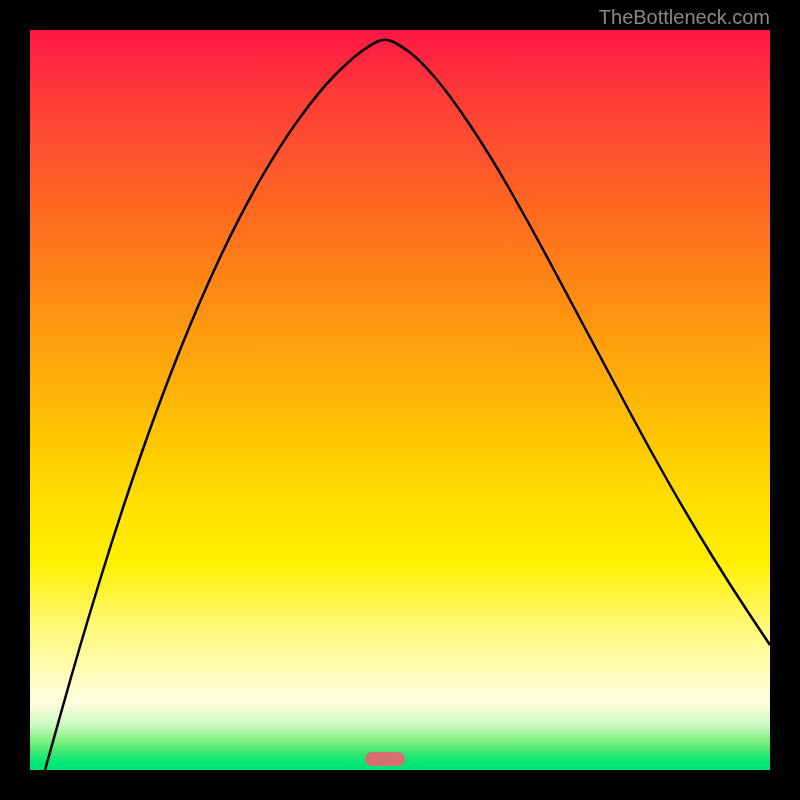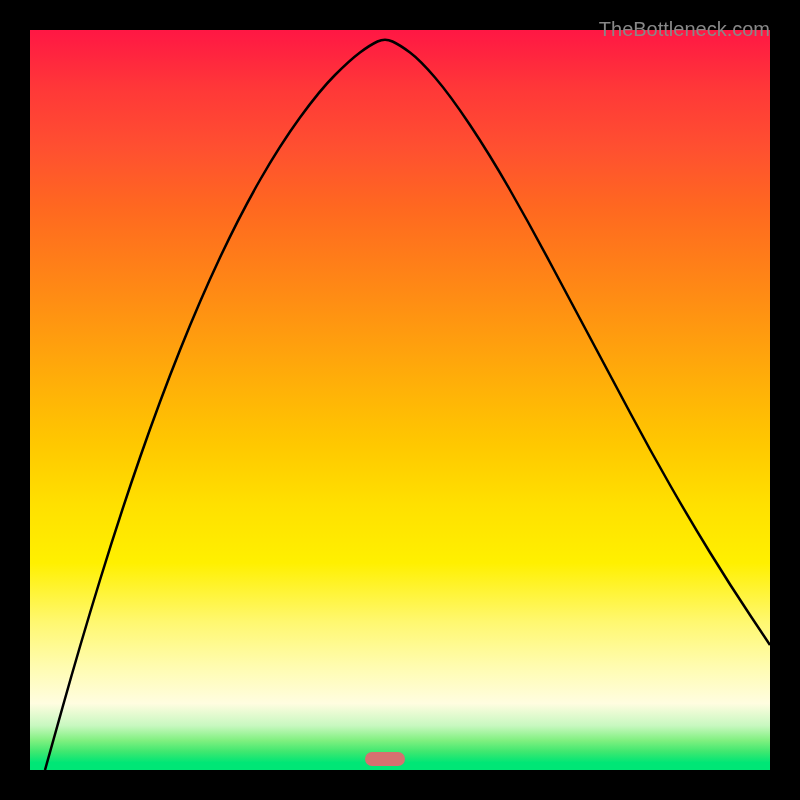--- a/index.html
+++ b/index.html
@@ -36,21 +36,21 @@
         #fffde0 91%,
         #c8f8c0 94%,
         #80f080 96%,
         #40e870 97.5%,
         #00e676 99%,
         #00e676 100%
       );
     }
     .watermark {
       position: absolute;
-      top: 18px;
+      top: 6px;
       right: 30px;
       color: #888;
       font-family: Arial, sans-serif;
       font-size: 20px;
       z-index: 10;
     }
     .curve-svg {
       position: absolute;
       top: 0;
       left: 0;

